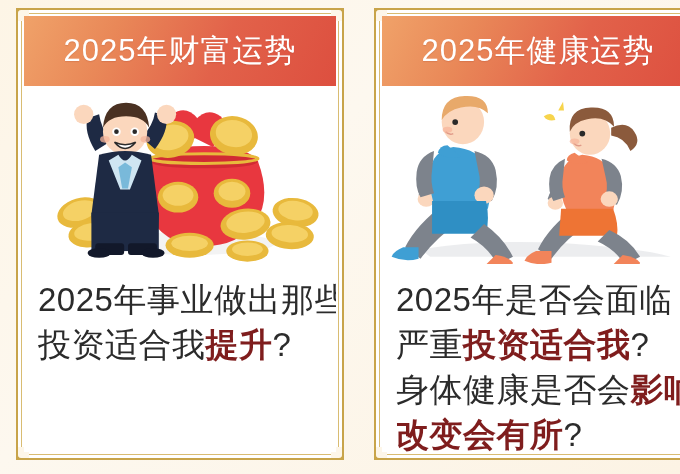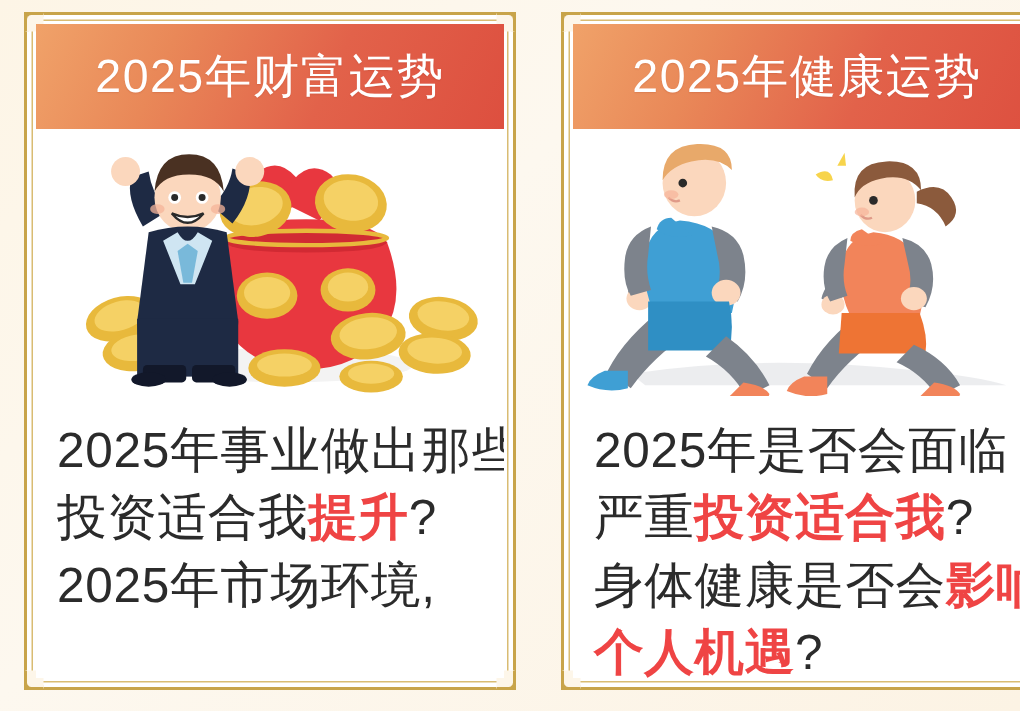--- a/index.html
+++ b/index.html
@@ -73,21 +73,21 @@
   }
   .illus svg{position:absolute;left:0;top:0;width:100%;height:100%;}
 
   
   .textblock{
     flex:1;padding:14px 4px 0 14px;
     font-size:33px;line-height:1.36;color:#2b2b2b;
     letter-spacing:.5px;
   }
   .textblock .ln{white-space:nowrap;}
-  .hl{color:#ef4444;font-weight:bold;}
+  .hl{color:#7f1d1d;font-weight:bold;}
 </style>
 </head>
 <body>
 
 <div class="stage">
 
   <div class="card left">
     <div class="frame">
       <span class="notch tl"></span>
       <span class="notch tr"></span>
@@ -161,21 +161,20 @@
               <rect x="108" y="160" width="30" height="12" rx="3" fill="#12182a"></rect>
               <ellipse cx="78" cy="170" rx="12" ry="5" fill="#12182a"></ellipse>
               <ellipse cx="134" cy="170" rx="12" ry="5" fill="#12182a"></ellipse>
             </g>
           </svg>
         </div>
 
         <div class="textblock">
           <div class="ln"><span>2025年事业做出那些</span></div>
           <div class="ln"><span>投资适合我</span><span class="hl">提升</span><span>?</span></div>
-          <div class="ln"><span>2025年市场环境,</span></div>
         </div>
 
       </div>
     </div>
   </div>
 
   <div class="card right">
     <div class="frame">
       <span class="notch tl"></span>
 
@@ -235,20 +234,20 @@
               <path d="M199 56 q4 4 8 2" stroke="#e09a88" stroke-width="1.6" fill="none"></path>
               <ellipse cx="200" cy="54" rx="5" ry="3" fill="#f6b49a" opacity=".7"></ellipse>
             </g>
           </svg>
         </div>
 
         <div class="textblock">
           <div class="ln"><span>2025年是否会面临</span></div>
           <div class="ln"><span>严重</span><span class="hl">投资适合我</span><span>?</span></div>
           <div class="ln"><span>身体健康是否会</span><span class="hl">影响</span></div>
-          <div class="ln"><span class="hl">个人机遇</span><span>?</span></div>
+          <div class="ln"><span class="hl">改变会有所</span><span>?</span></div>
         </div>
 
       </div>
     </div>
   </div>
 
 </div>
 
 </body></html>

